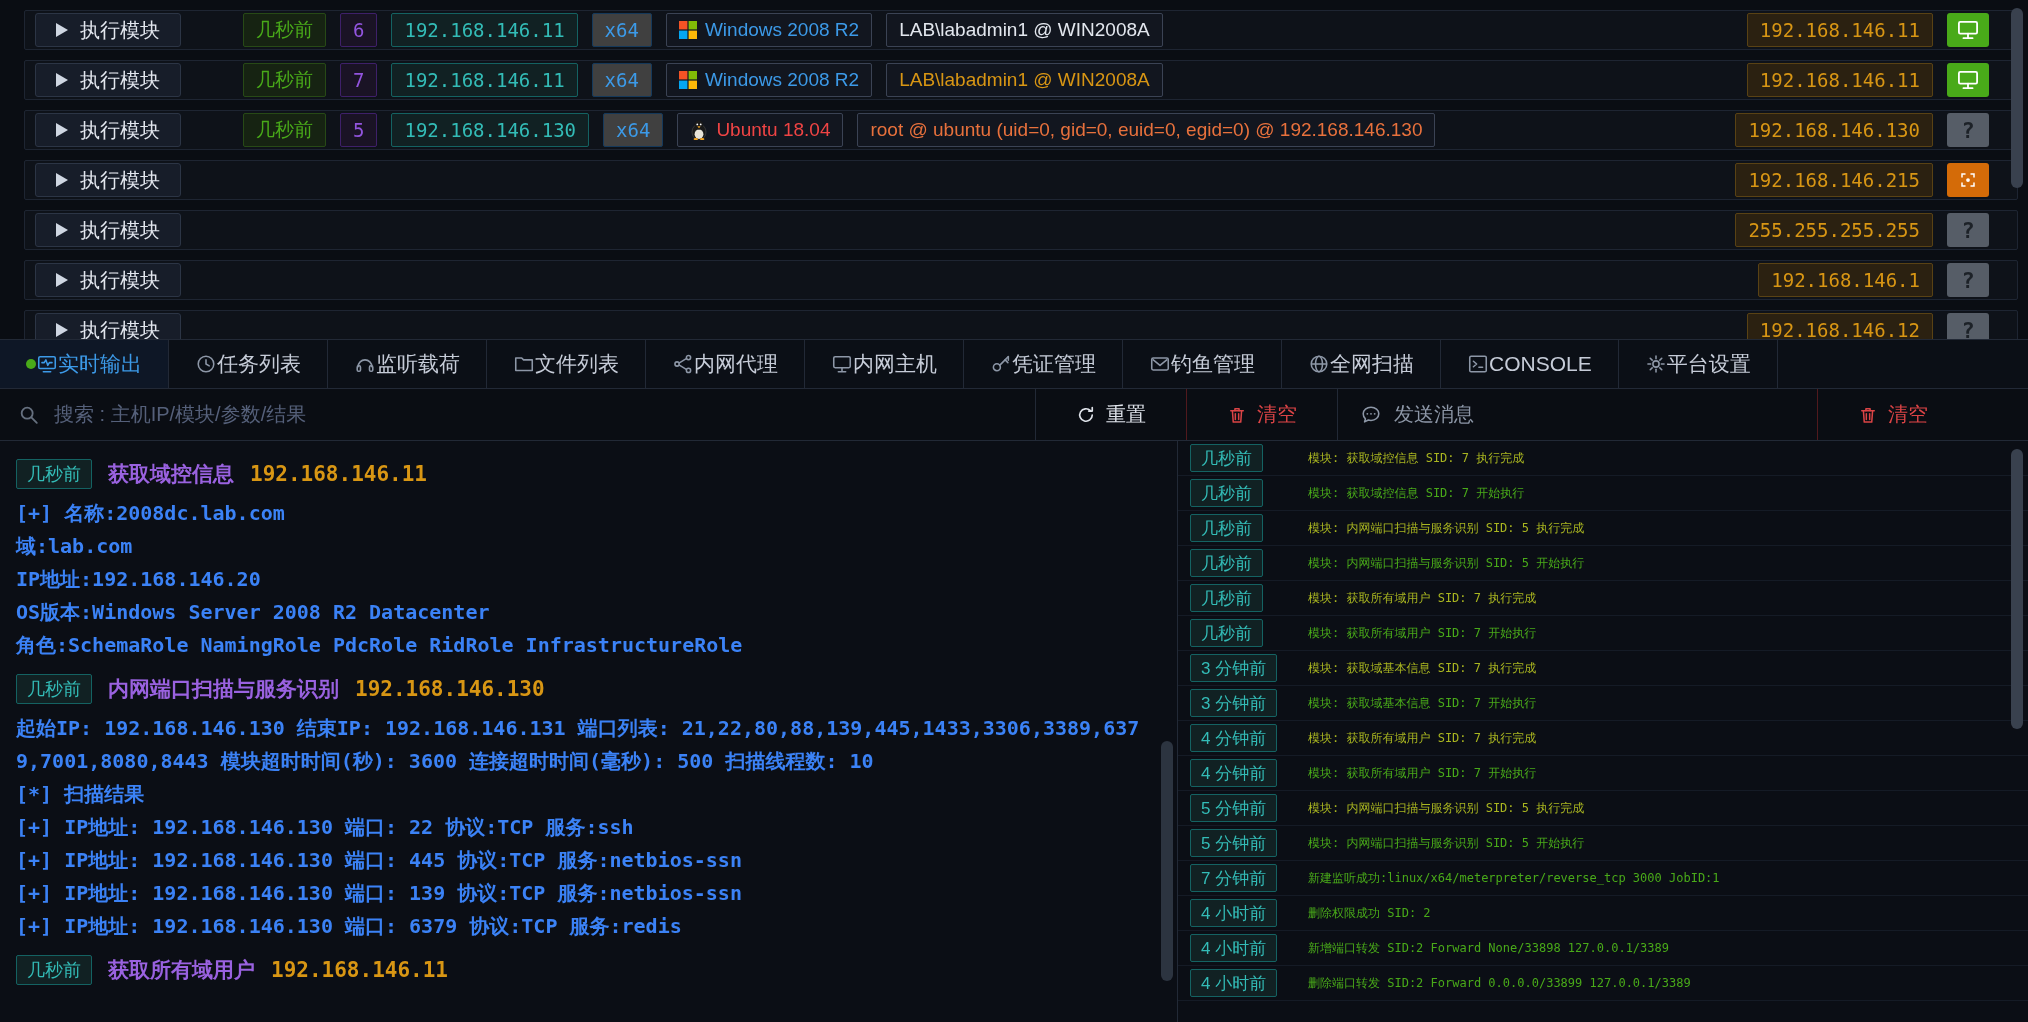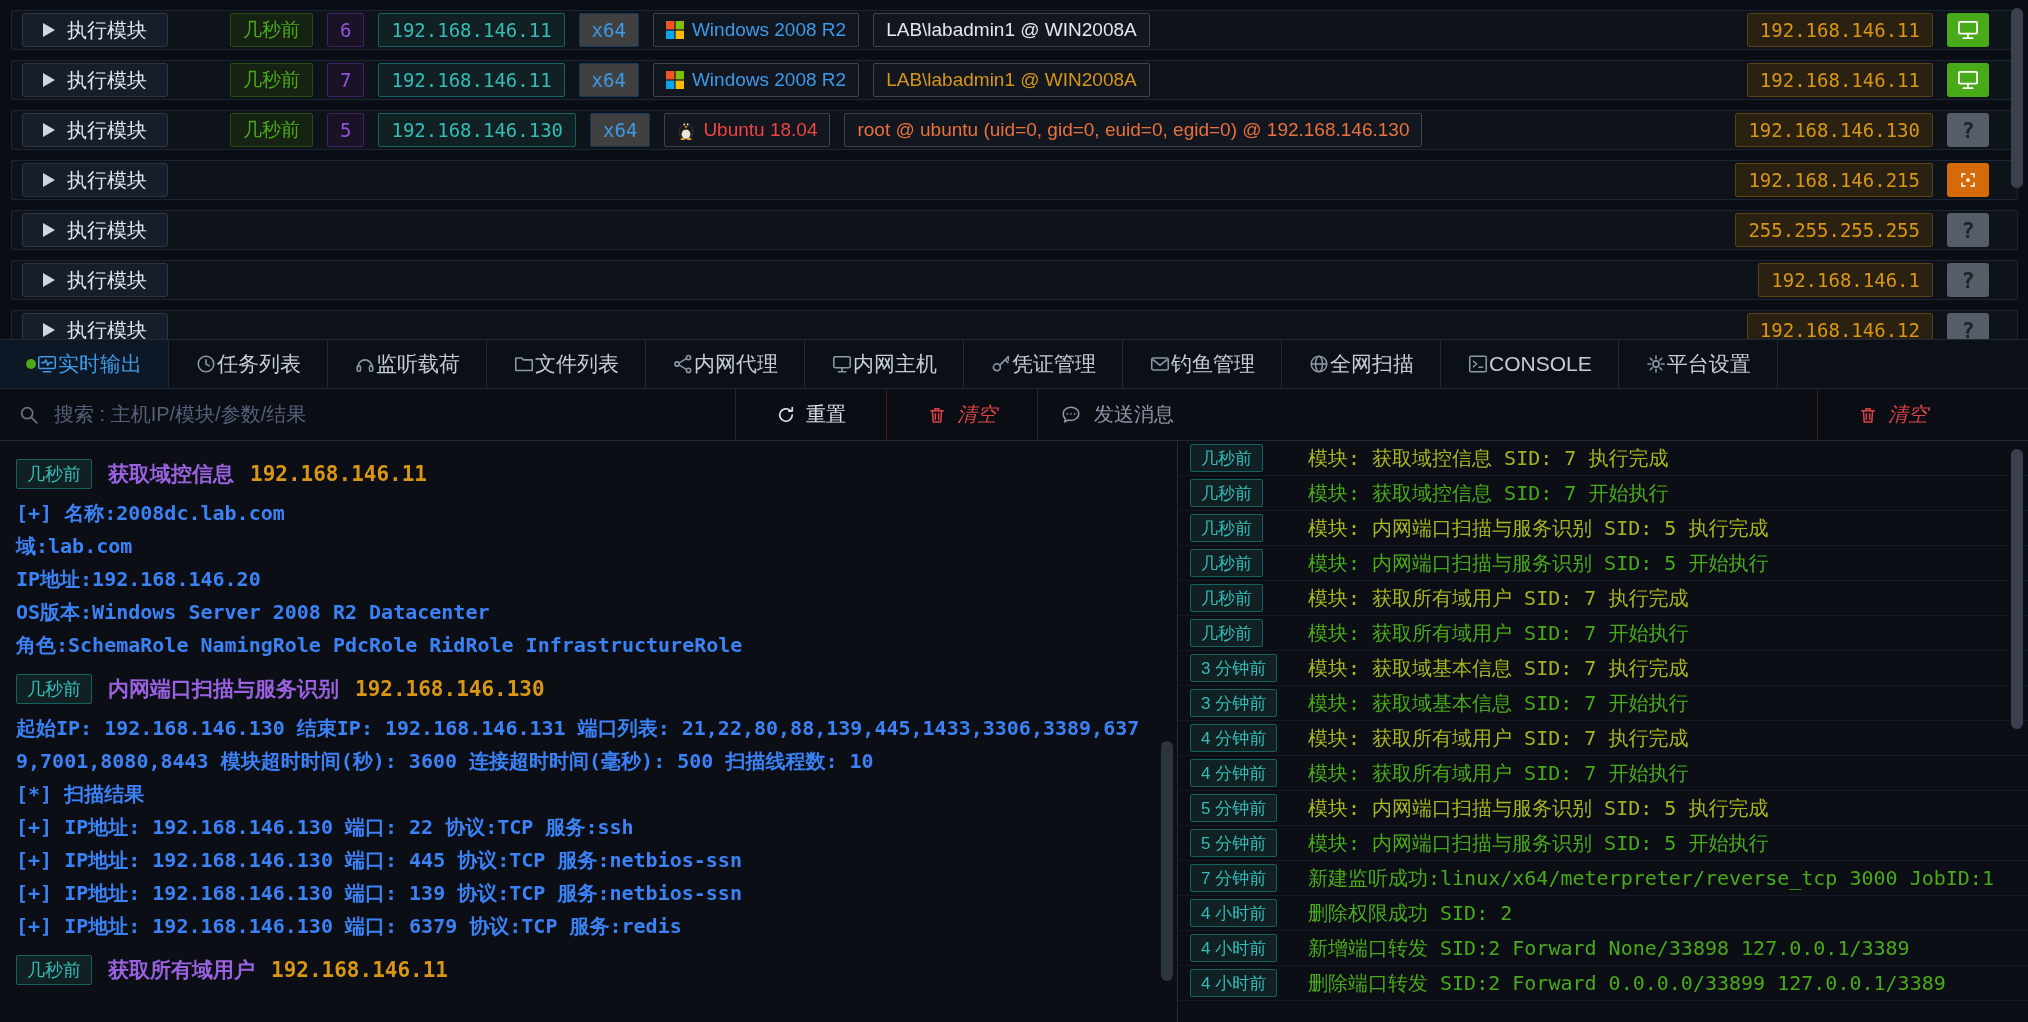--- a/index.html
+++ b/index.html
@@ -2,21 +2,21 @@
 <html><head>
 <meta charset="utf-8">
 <style>
   *{margin:0;padding:0;box-sizing:border-box;}
   html,body{background:#07090d;}
   .app{width:2028px;height:1022px;background:#0a0d13;font-family:"Liberation Sans",sans-serif;color:#d7dae0;position:relative;overflow:hidden;}
   .mono{font-family:"DejaVu Sans Mono",monospace;}
 
   
   .sessions{height:339px;overflow:hidden;position:relative;}
-  .session-row{display:flex;align-items:center;height:40px;margin:10px 10px 0 11px;background:#0e1219;border:1px solid #1e2532;border-radius:2px;padding:0 28px 0 10px;gap:14px;}
+  .session-row{display:flex;align-items:center;height:40px;margin:10px 10px 0 24px;background:#0e1219;border:1px solid #1e2532;border-radius:2px;padding:0 28px 0 10px;gap:14px;}
   .exec-btn{display:inline-flex;align-items:center;gap:12px;height:34px;padding:0 20px;background:#171d29;border:1px solid #2c3545;border-radius:3px;color:#e2e6ee;font-size:20px;cursor:pointer;font-family:inherit;}
   .play-icon{width:0;height:0;border-left:12px solid #cfd6e2;border-top:7px solid transparent;border-bottom:7px solid transparent;}
   .tag{display:inline-flex;align-items:center;gap:8px;height:34px;padding:0 12px;border:1px solid;border-radius:2px;font-size:19px;white-space:nowrap;}
   .tag-green{color:#49aa19;border-color:#274916;background:#162312;}
   .tag-purple{color:#9254de;border-color:#3e2069;background:#1a1325;}
   .tag-cyan{color:#33bcb7;border-color:#146262;background:#112123;}
   .tag-blue{color:#3c9ae8;border-color:#15395b;background:#404040;}
   .tag-gold{color:#d89614;border-color:#594214;background:#2b2111;}
   .tag-neutral{border-color:#3b4354;background:#12161f;}
   .text-white{color:#e3e7ee}.text-gold{color:#d89614}.text-volcano{color:#e8713c}.text-red{color:#ef4444}.text-blue{color:#3c9ae8}
@@ -30,44 +30,44 @@
   
   .tabbar{height:50px;display:flex;align-items:stretch;background:#0b0f16;border-top:1px solid #222936;border-bottom:1px solid #222936;}
   .tab{display:flex;align-items:center;gap:0;padding:0 26px;border-right:1px solid #222936;font-size:21px;color:#c6ccd8;cursor:pointer;white-space:nowrap;}
   .tab svg{color:#8d97a7;}
   .tab.active{color:#3c9ae8;background:#0e1726;}
   .tab.active svg{color:#3c9ae8;}
   .dot{width:10px;height:10px;border-radius:50%;background:#49aa19;}
 
   
   .toolbar{height:52px;display:flex;background:#0a0d13;border-bottom:1px solid #222936;}
-  .toolbar-left{width:1038px;display:flex;align-items:stretch;border-right:1px solid #222936;}
+  .toolbar-left{width:1338px;display:flex;align-items:stretch;border-right:1px solid #222936;}
   .search-box{flex:1;display:flex;align-items:center;gap:14px;padding:0 18px;}
   .search-input{flex:1;background:transparent;border:none;outline:none;color:#cfd4de;font-size:20px;font-family:inherit;}
   .search-input::placeholder{color:#55607 0;color:#55607a;}
   .tb-btn{display:inline-flex;align-items:center;gap:10px;padding:0 40px;font-size:20px;background:transparent;border:none;border-left:1px solid #222936;cursor:pointer;color:#dfe3ea;font-family:inherit;}
-  .tb-btn.danger{color:#dc4446;border-left:1px solid #51191d;font-style:italic;}
+  .tb-btn.danger{color:#dc4446;border-left:1px solid #51191d;}
   .toolbar-right{flex:1;display:flex;align-items:stretch;}
   .msg-header{display:flex;align-items:center;gap:12px;padding:0 22px;color:#8d97a7;font-size:20px;}
   .spacer{flex:1;}
   .mr60{margin-right:60px;}
 
   
   .content{display:flex;height:581px;}
   .log-panel{width:1178px;border-right:1px solid #222936;overflow:hidden;padding:6px 0 0 16px;position:relative;background:#0b0e15;}
   .log-header{display:flex;align-items:center;gap:16px;margin:12px 0 8px 0;}
   .log-tag{height:30px;font-size:18px;padding:0 10px;}
   .log-module{color:#9a62e0;font-weight:bold;font-size:21px;}
   .log-ip{color:#d89614;font-weight:bold;font-size:21px;}
   .log-line{font-family:"DejaVu Sans Mono",monospace;font-size:20px;line-height:33px;color:#3b82f6;padding-right:34px;word-break:break-all;font-weight:bold;}
   .msg-panel{flex:1;overflow:hidden;position:relative;background:#0b0e15;}
   .msg-row{display:flex;align-items:center;height:35px;padding-left:12px;border-bottom:1px solid #151b26;}
   .msg-time{min-width:104px;}
   .msg-tag{height:28px;font-size:17px;padding:0 10px;}
-  .msg-text{margin-left:14px;font-family:"DejaVu Sans Mono",monospace;font-size:20px;white-space:nowrap;}
+  .msg-text{margin-left:14px;font-family:"DejaVu Sans Mono",monospace;font-size:12px;white-space:nowrap;}
   .msg-text.yellow{color:#a9b520;}
   .msg-text.green{color:#49aa19;}
 
   
   .sb{position:absolute;width:12px;background:#39414e;border-radius:6px;}
   .sb-sessions{right:5px;top:8px;height:180px;}
   .sb-log{right:4px;top:300px;height:240px;background:#2c3440;}
   .sb-msg{right:5px;top:8px;height:280px;}
 </style>
 </head>

